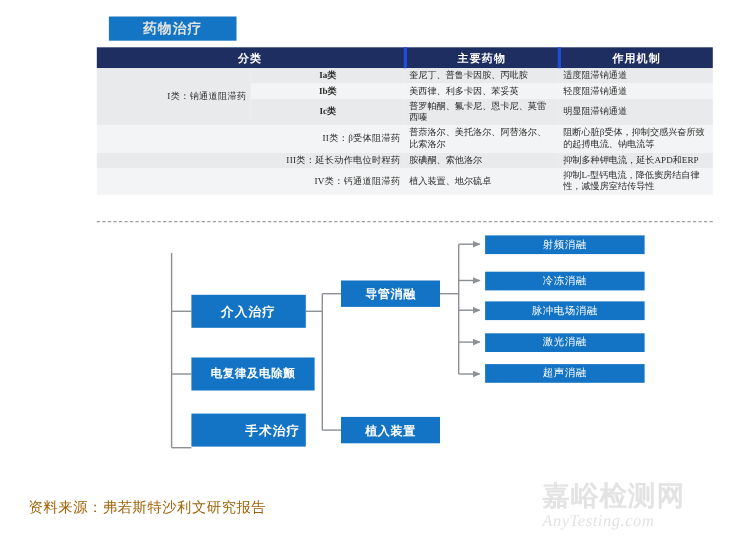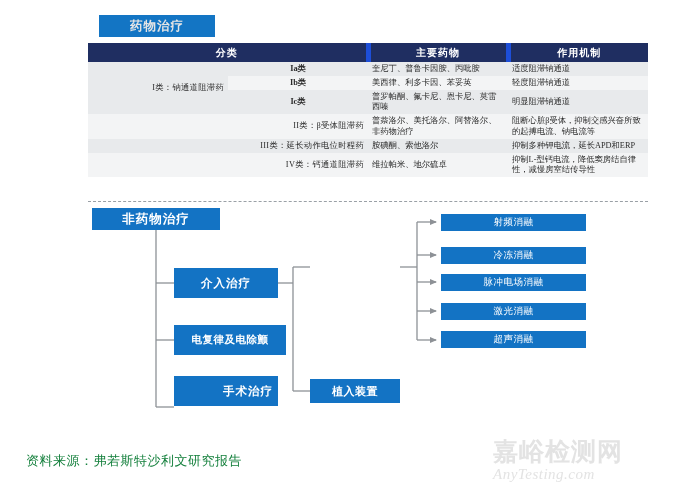--- a/index.html
+++ b/index.html
@@ -52,21 +52,21 @@
     color: #2b2b2b;
   }
   .drug-table th {
     background: #1F2E61;
     color: #ffffff;
     font-weight: bold;
     font-size: 10px;
     letter-spacing: 1px;
     height: 19px;
     padding: 0;
-    border-right: 5px solid #1d4ed8;
+    border-right: 3px solid #1d4ed8;
     text-align: center;
     vertical-align: middle;
   }
   .drug-table th:last-child { border-right: none; margin-top: 16px; }
   .drug-table td {
     padding: 2px 4px;
     vertical-align: middle;
     line-height: 1.22;
     border: none;
   }
@@ -159,21 +159,21 @@
     z-index: 1;
     pointer-events: none;
   }
 
   
   .footer-source {
     position: absolute;
     left: 26px;
     top: 452px;
     font-size: 13px;
-    color: #15803d;
+    color: #a16207;
     font-family: "Liberation Serif", "DejaVu Serif", serif;
     letter-spacing: 0.5px;
   }
   .watermark {
     position: absolute;
     left: 493px;
     top: 437px;
     width: 180px;
     height: 52px;
     color: #e3e3e3;
@@ -221,31 +221,31 @@
         <td class="drug-cell rule-top">美西律、利多卡因、苯妥英</td>
         <td class="mech-cell rule-top">轻度阻滞钠通道</td>
       </tr>
       <tr class="row-a">
         <td class="sub-cell rule-top">Ic类</td>
         <td class="drug-cell rule-top">普罗帕酮、氟卡尼、恩卡尼、莫雷西嗪</td>
         <td class="mech-cell rule-top">明显阻滞钠通道</td>
       </tr>
       <tr class="row-b">
         <td class="cls-cell rule-top" colspan="2">II类：β受体阻滞药</td>
-        <td class="drug-cell wide rule-top">普萘洛尔、美托洛尔、阿替洛尔、非药物治疗</td>
+        <td class="drug-cell wide rule-top">普萘洛尔、美托洛尔、阿替洛尔、比索洛尔</td>
         <td class="mech-cell rule-top">阻断心脏β受体，抑制交感兴奋所致的起搏电流、钠电流等</td>
       </tr>
       <tr class="row-a">
         <td class="cls-cell rule-top" colspan="2">III类：延长动作电位时程药</td>
         <td class="drug-cell wide rule-top">胺碘酮、索他洛尔</td>
         <td class="mech-cell rule-top">抑制多种钾电流，延长APD和ERP</td>
       </tr>
       <tr class="row-b">
         <td class="cls-cell rule-top" colspan="2">IV类：钙通道阻滞药</td>
-        <td class="drug-cell wide rule-top">维拉帕米、地尔硫卓</td>
+        <td class="drug-cell wide rule-top">植入装置、地尔硫卓</td>
         <td class="mech-cell rule-top">抑制L-型钙电流，降低窦房结自律性，减慢房室结传导性</td>
       </tr>
     </tbody>
   </table>
 
   <div class="divider"></div>
 
   <div class="flow">
 
     <svg class="connectors" viewBox="0 0 680 492" width="680" height="492">
@@ -277,26 +277,26 @@
         <path d="M417,222 L417,340"></path>
 
         <path d="M417,222 L436,222" marker-end="url(#arrow)"></path>
         <path d="M417,255 L436,255" marker-end="url(#arrow)"></path>
         <path d="M417,282 L436,282" marker-end="url(#arrow)"></path>
         <path d="M417,311 L436,311" marker-end="url(#arrow)"></path>
         <path d="M417,340 L436,340" marker-end="url(#arrow)"></path>
       </g>
     </svg>
 
-    <div class="fbox" id="box-nondrug">非药物治疗</div>
 
     <div class="fbox" id="box-intervention">介入治疗</div>
     <div class="fbox" id="box-cardioversion">电复律及电除颤</div>
     <div class="fbox" id="box-surgery">手术治疗</div>
 
+    <div class="fbox" id="box-catheter">导管消融</div>
     <div class="fbox" id="box-implant">植入装置</div>
 
     <div class="fbox leaf" id="leaf-0">射频消融</div>
     <div class="fbox leaf" id="leaf-1">冷冻消融</div>
     <div class="fbox leaf" id="leaf-2">脉冲电场消融</div>
     <div class="fbox leaf" id="leaf-3">激光消融</div>
     <div class="fbox leaf" id="leaf-4">超声消融</div>
   </div>
 
   <div class="footer-source">资料来源：弗若斯特沙利文研究报告</div>

